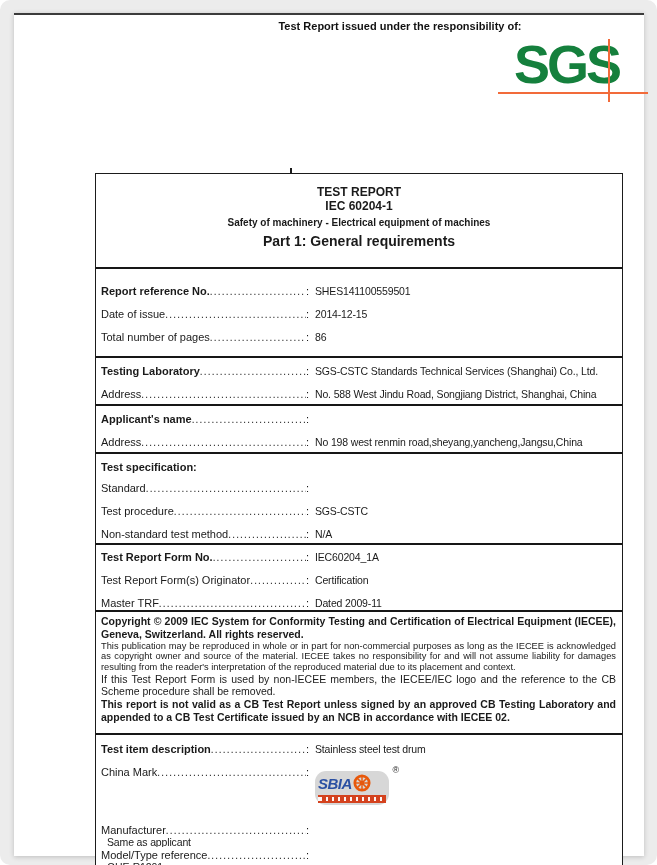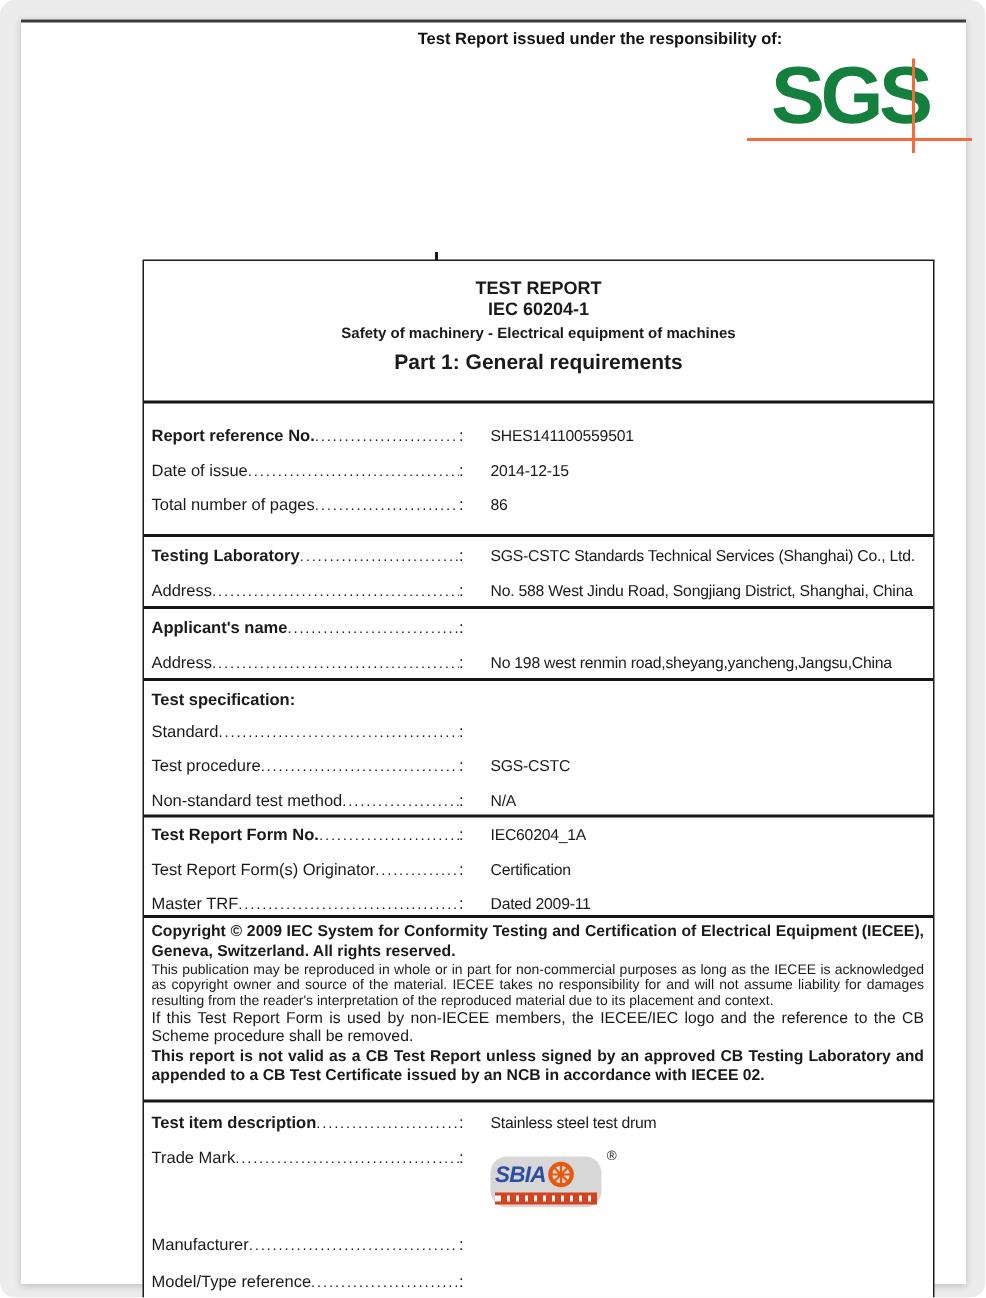--- a/index.html
+++ b/index.html
@@ -41,21 +41,21 @@
   .tl3 { font-size:10px; font-weight:bold; line-height:20px; }
   .tl4 { font-size:14px; font-weight:bold; line-height:16px; }
   .s1 { height:89px; padding-top:14px; }
   .s2 { height:48px; padding-top:5px; }
   .s3 { height:48px; padding-top:5px; }
   .s4 { height:91px; padding-top:4px; }
   .s5 { height:67px; padding-top:4px; }
   .s6 { height:123px; padding:3px 6px 0 5px; }
   .s7 { height:167px; padding-top:6px; }
 
-  .row { display:flex; height:23px; align-items:flex-start; padding:2px 4px 0 5px; box-sizing:border-box;gap:12px; }
+  .row { display:flex; height:23px; align-items:flex-start; padding:2px 4px 0 5px; box-sizing:border-box; }
   .lbl { width:208px; flex:none; display:flex; align-items:baseline; min-width:0; font-size:11px; }
   .lt { flex:none; white-space:nowrap; }
   .row.bold .lt { font-weight:bold; }
   .dots { flex:1; min-width:0; overflow:hidden; white-space:nowrap; letter-spacing:1.2px; font-size:10px; }
   .cl { flex:none; }
   .val {
     flex:1; min-width:0; padding-left:6px; font-size:10.5px; letter-spacing:-0.15px;
     white-space:nowrap; overflow:hidden;
   }
   .heading-row { font-size:11px; font-weight:bold; padding:3px 4px 0 5px; height:22px; box-sizing:border-box; }
@@ -233,21 +233,21 @@
         <div class="row bold">
           <div class="lbl">
               <span class="lt">Test item description</span>
               <span class="dots">............................................................................................................</span>
               <span class="cl">:</span>
             </div>
           <div class="val">Stainless steel test drum</div>
         </div>
         <div class="row tm-row">
           <div class="lbl">
-              <span class="lt">Trade Mark</span>
+              <span class="lt">China Mark</span>
               <span class="dots">............................................................................................................</span>
               <span class="cl">:</span>
             </div>
           <div class="val">
             <div class="tm-wrap">
               <span class="tm-reg">®</span>
               <div class="tm-box">
                 <div class="tm-top">
                   <span class="tm-text">SBIA</span>
                   <svg class="tm-wheel" width="18" height="18" viewBox="0 0 20 20">

